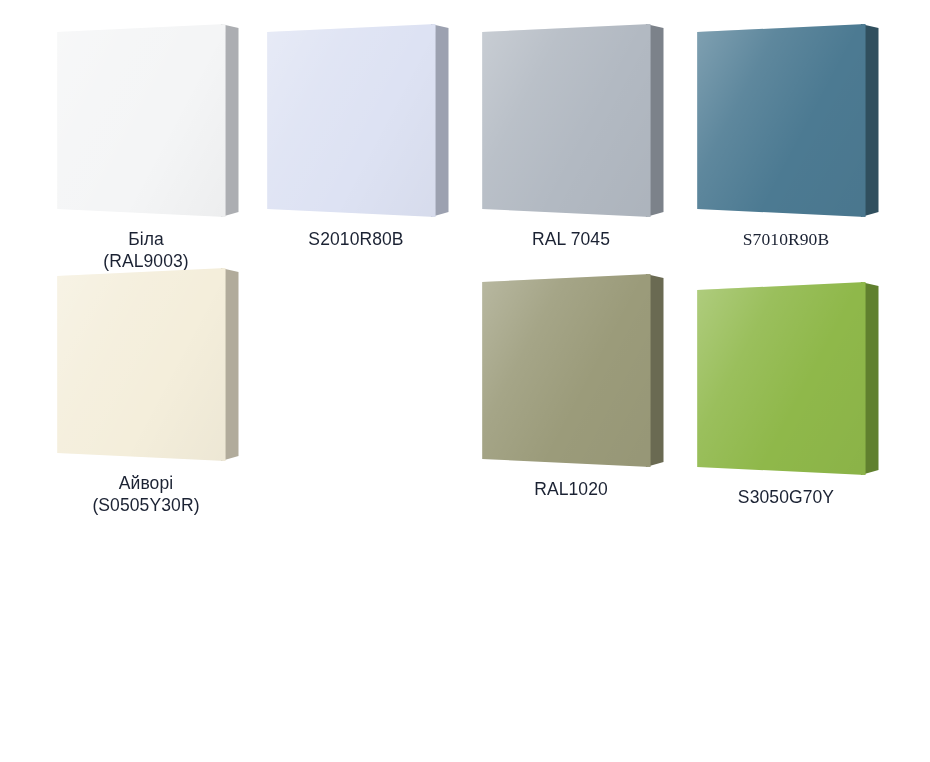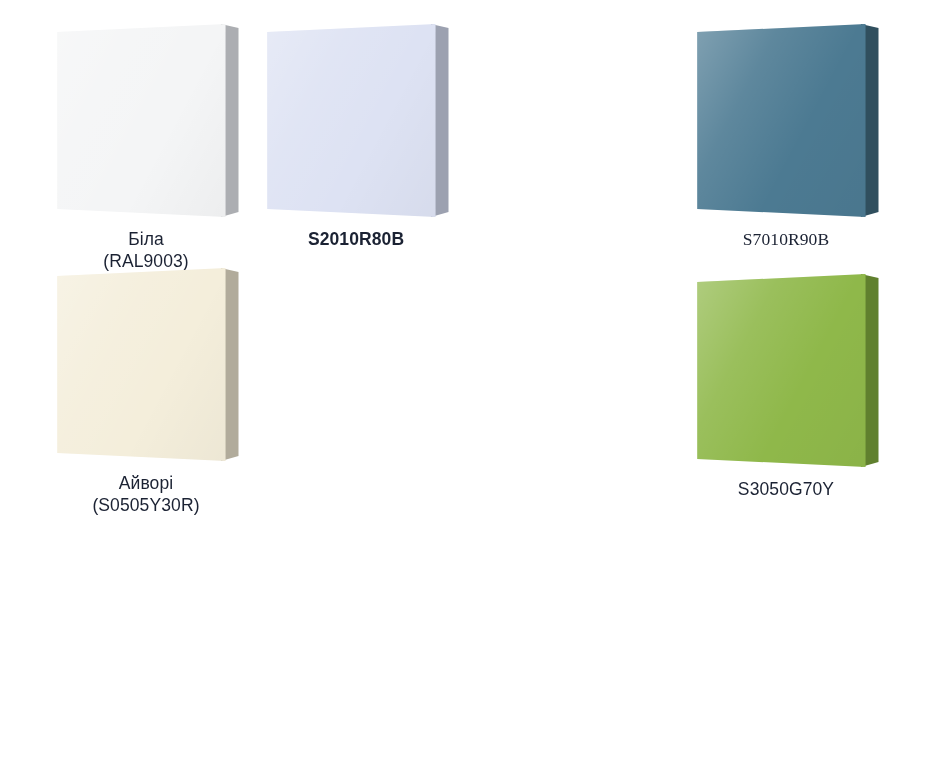--- a/index.html
+++ b/index.html
@@ -104,48 +104,66 @@
 <div id="swatch-grid">
     <div class="swatch-cell" style="left: 38px; top: 22px;">
       <div class="panel-stage">
         <div class="panel-shadow"></div>
         <div class="panel-side" style="background: rgb(215, 218, 222);"></div>
         <div class="panel-face" style="background: rgb(244, 245, 246);"></div>
         <div class="panel-sheen"></div>
       </div>
       <div class="swatch-label"><span>Біла</span><span class="line2">(RAL9003)</span></div>
     </div>
-    <div class="swatch-cell" style="left: 248px; top: 22px; font-weight: bold;">
+    <div class="swatch-cell" style="left: 248px; top: 22px;">
       <div class="panel-stage">
         <div class="panel-shadow"></div>
         <div class="panel-side" style="background: rgb(195, 201, 220);"></div>
         <div class="panel-face" style="background: rgb(221, 226, 243);"></div>
         <div class="panel-sheen"></div>
       </div>
       <div class="swatch-label"><span>S2010R80B</span></div>
+    </div>
+    <div class="swatch-cell" style="left: 463px; top: 22px;">
+      <div class="panel-stage">
+        <div class="panel-shadow"></div>
+        <div class="panel-side" style="background: rgb(155, 162, 172);"></div>
+        <div class="panel-face" style="background: rgb(178, 185, 194);"></div>
+        <div class="panel-sheen"></div>
+      </div>
+      <div class="swatch-label"><span>RAL 7045</span></div>
     </div>
     <div class="swatch-cell" style="left: 678px; top: 22px; font-family: Liberation Serif, serif;">
       <div class="panel-stage">
         <div class="panel-shadow"></div>
         <div class="panel-side" style="background: rgb(60, 99, 118);"></div>
         <div class="panel-face" style="background: rgb(76, 122, 146);"></div>
         <div class="panel-sheen"></div>
       </div>
       <div class="swatch-label"><span>S7010R90B</span></div>
     </div>
     <div class="swatch-cell" style="left: 38px; top: 266px;">
       <div class="panel-stage">
         <div class="panel-shadow"></div>
         <div class="panel-side" style="background: rgb(221, 214, 194);"></div>
         <div class="panel-face" style="background: rgb(244, 238, 219);"></div>
         <div class="panel-sheen"></div>
       </div>
       <div class="swatch-label"><span>Айворі</span><span class="line2">(S0505Y30R)</span></div>
     </div>
-    <div class="swatch-cell" style="left: 678px; top: 272px;">
+    <div class="swatch-cell" style="left: 463px; top: 272px;">
+      <div class="panel-stage">
+        <div class="panel-shadow"></div>
+        <div class="panel-side" style="background: rgb(132, 132, 102);"></div>
+        <div class="panel-face" style="background: rgb(155, 155, 122);"></div>
+        <div class="panel-sheen"></div>
+      </div>
+      <div class="swatch-label"><span>RAL1020</span></div>
+    </div>
+    <div class="swatch-cell" style="left: 678px; top: 280px;">
       <div class="panel-stage">
         <div class="panel-shadow"></div>
         <div class="panel-side" style="background: rgb(120, 160, 58);"></div>
         <div class="panel-face" style="background: rgb(143, 184, 74);"></div>
         <div class="panel-sheen"></div>
       </div>
       <div class="swatch-label"><span>S3050G70Y</span></div>
     </div>
   </div>
 

